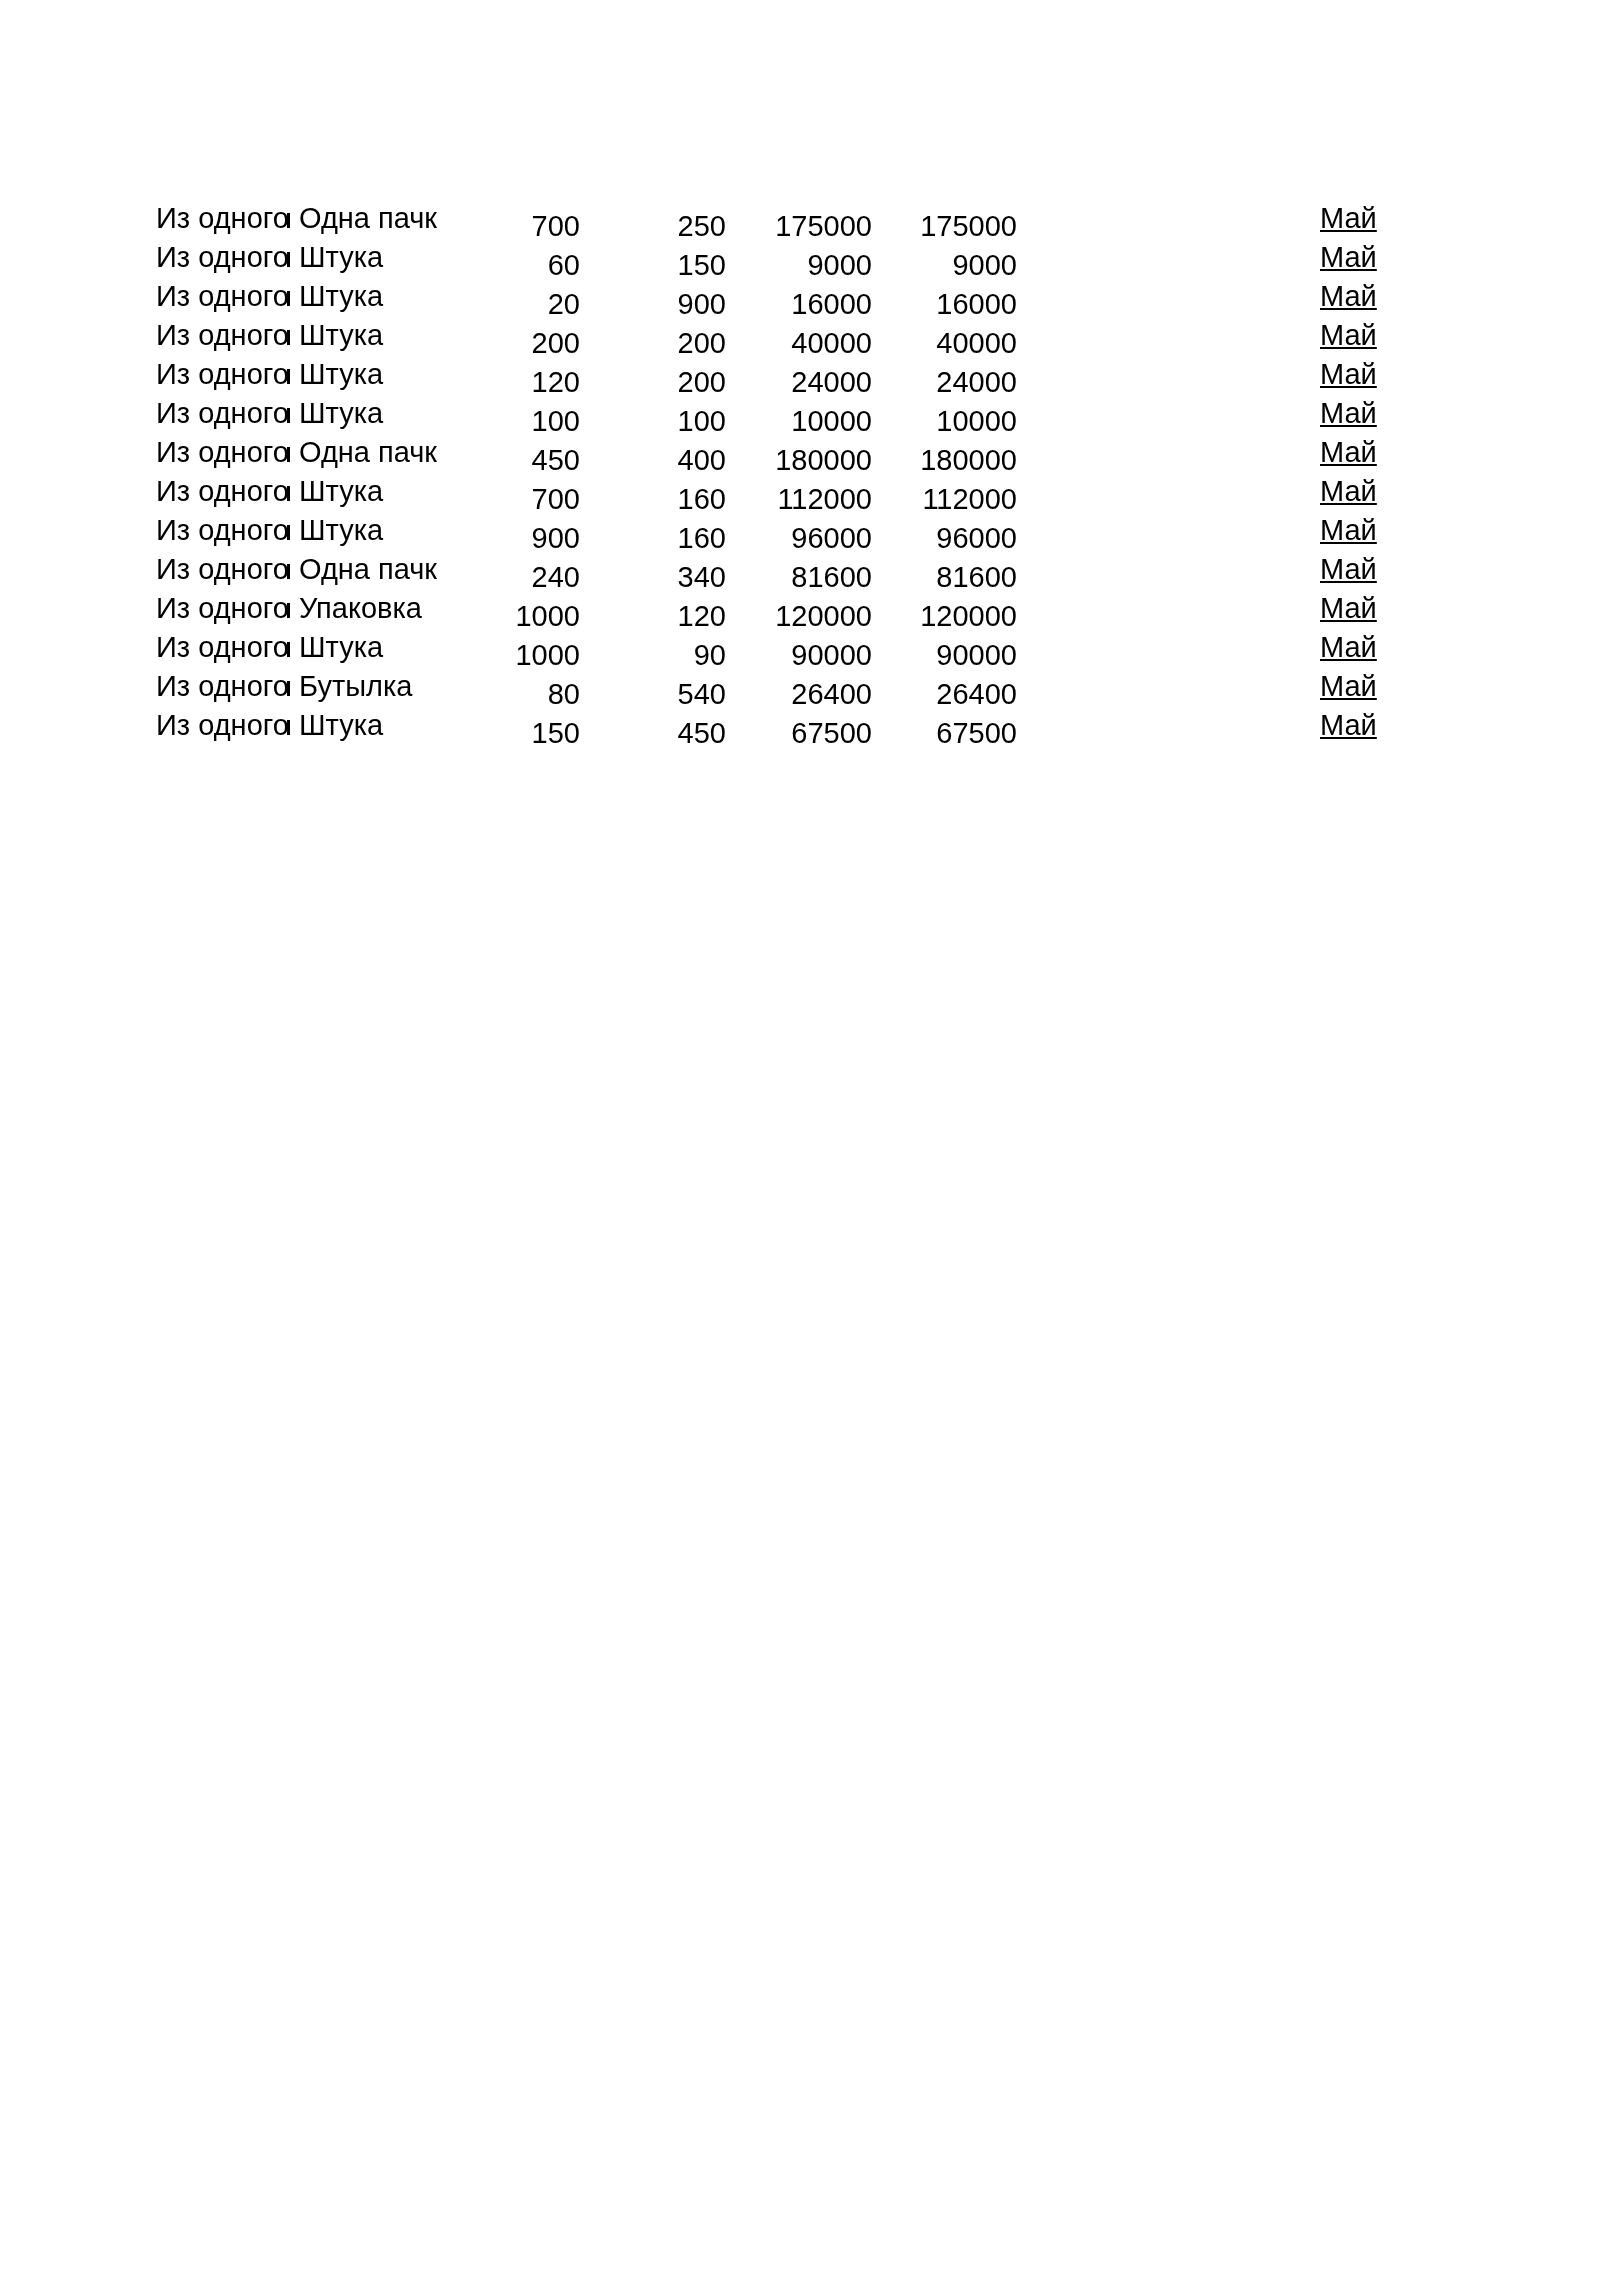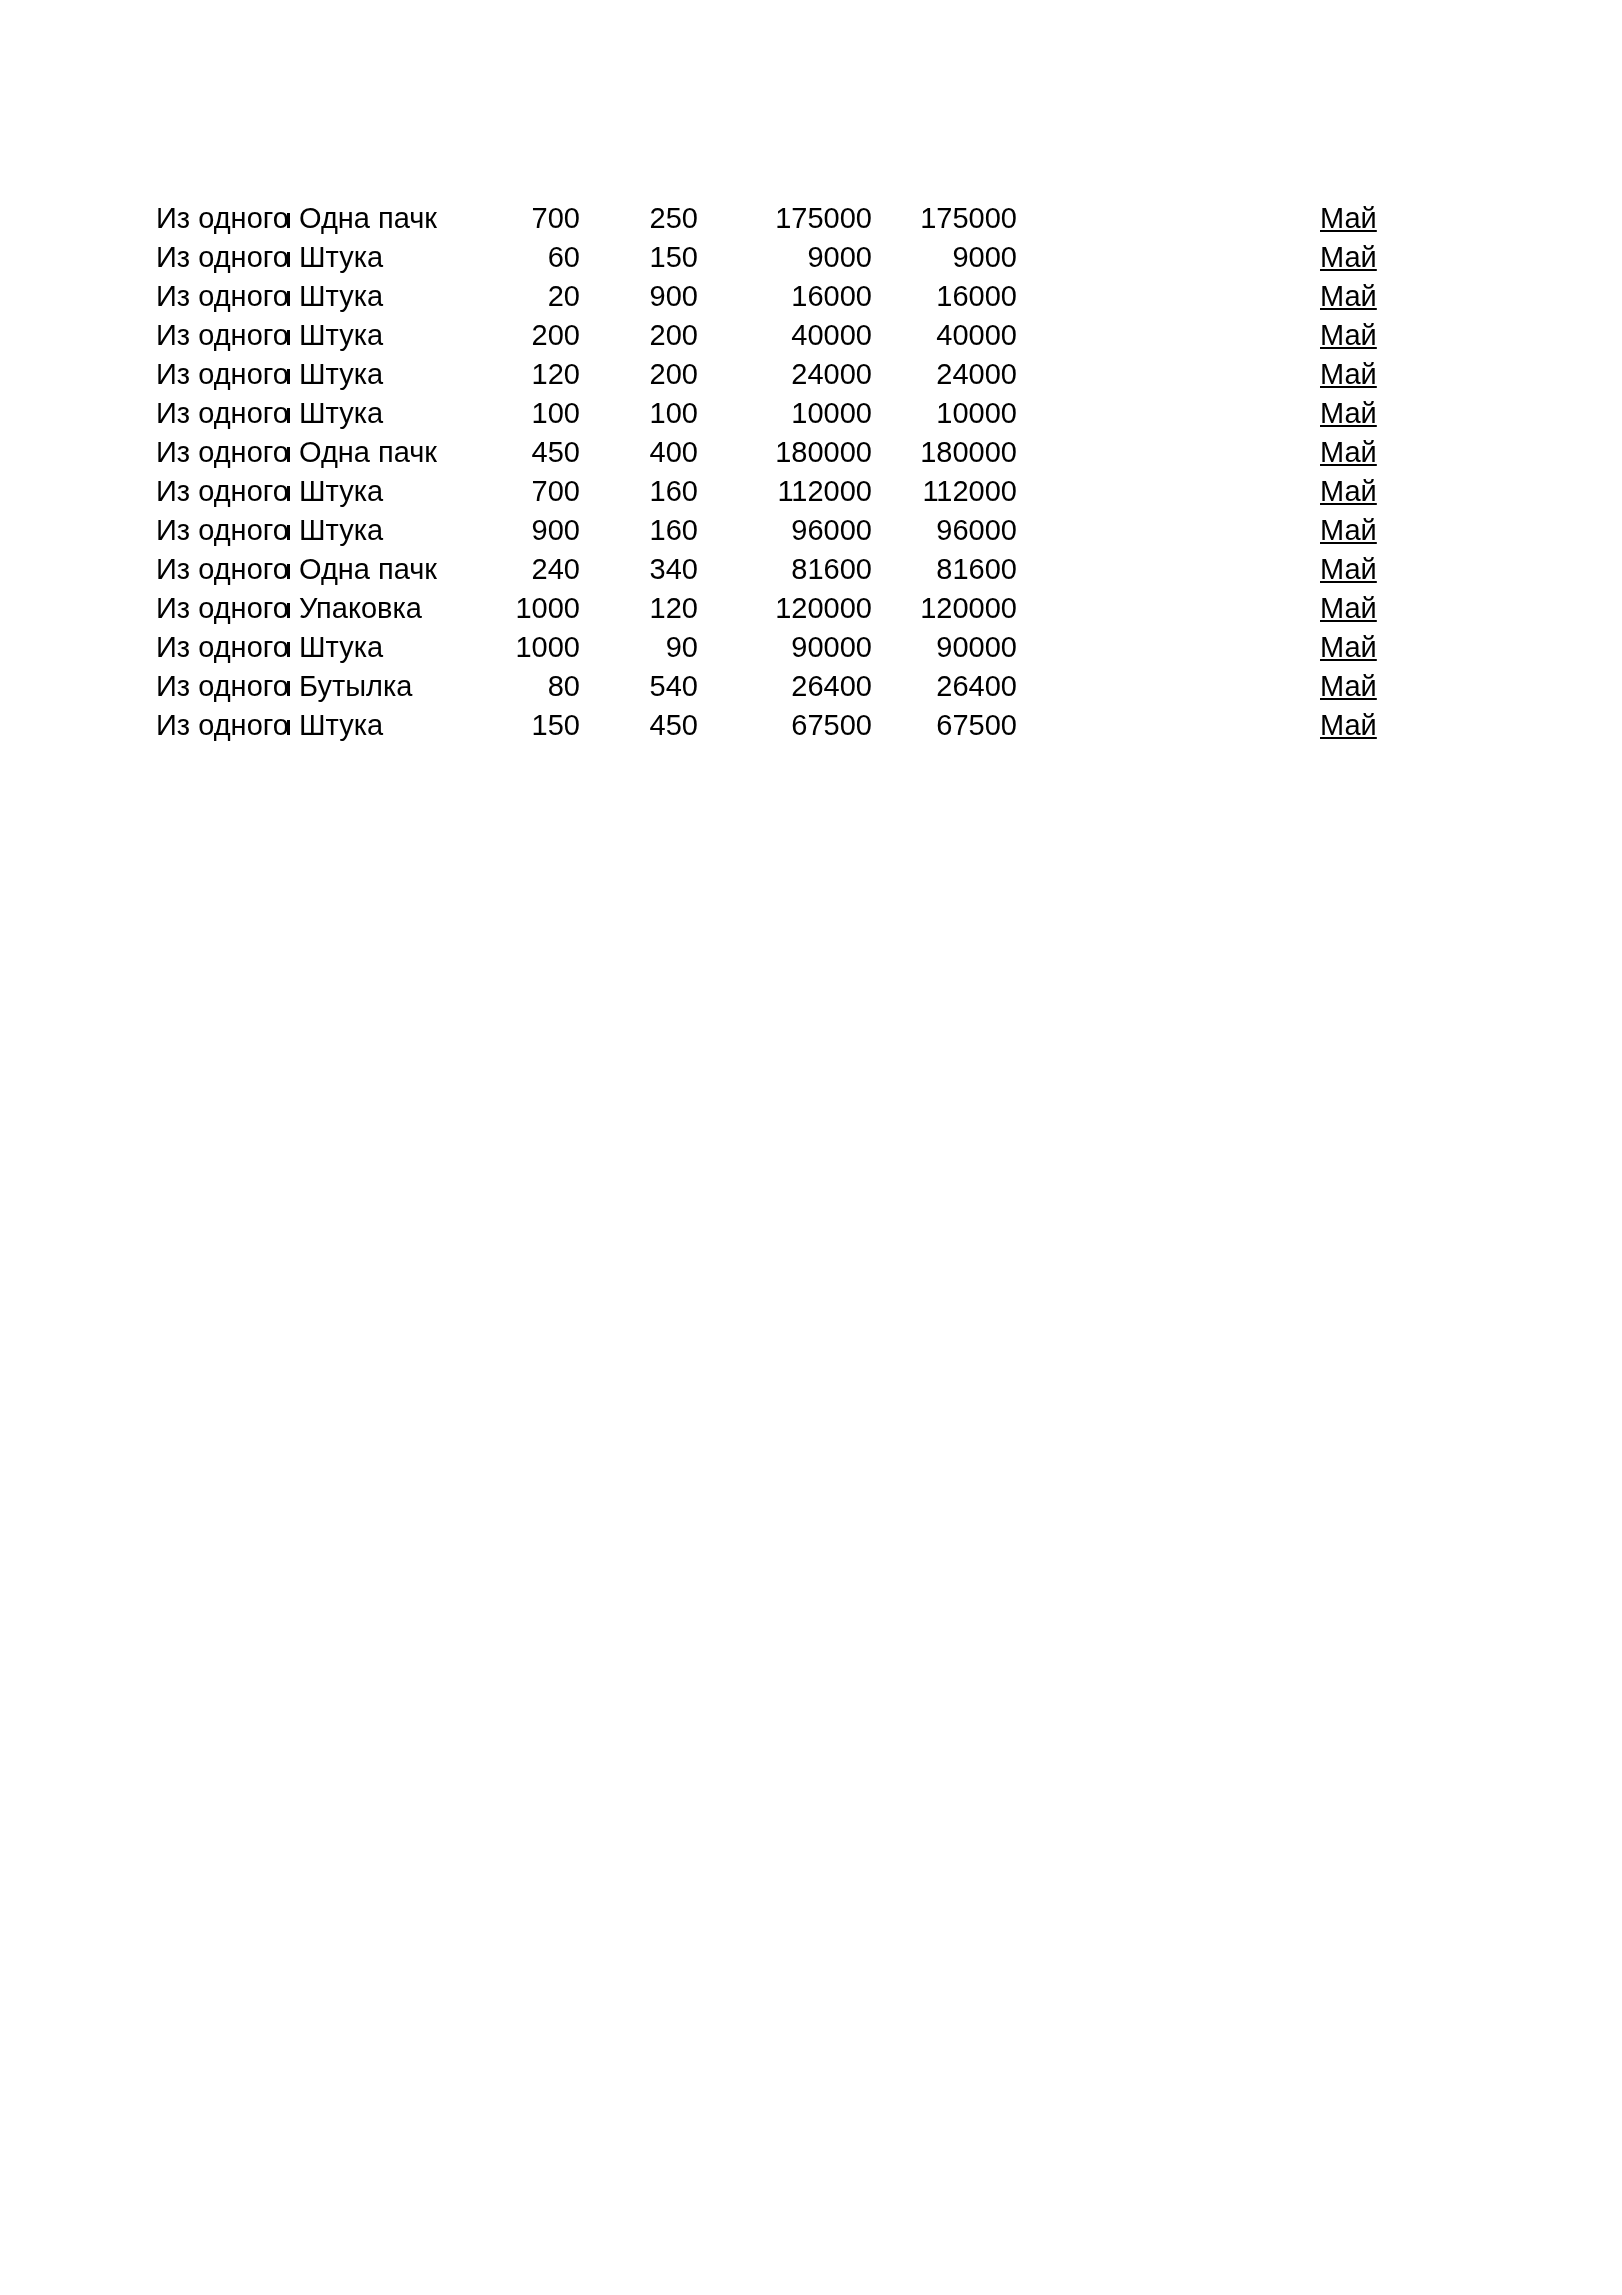--- a/index.html
+++ b/index.html
@@ -27,23 +27,23 @@
   .cell {
     position: absolute;
     top: 0;
     height: 39px;
     line-height: 39px;
     white-space: nowrap;
     overflow: hidden;
   }
   .cell.source  { left: 156px;  width: 134px; }
   .cell.unit    { left: 299px;  width: 139px; }
-  .cell.num     { text-align: right; }
+  .cell.num     { text-align: right; margin-top: 8px; }
   .cell.qty     { left: 458px;  width: 122px; }
-  .cell.price   { left: 576px;  width: 122px; }
+  .cell.price   { left: 604px;  width: 122px; }
   .cell.amount  { left: 750px; width: 122px; }
   .cell.amount2 { left: 895px; width: 122px; }
   .cell.month   { left: 1320px; width: 170px; text-decoration: underline; }
   
   .stem {
     position: absolute;
     right: 0;
     top: 14.4px;
     width: 2.6px;
     height: 15px;

